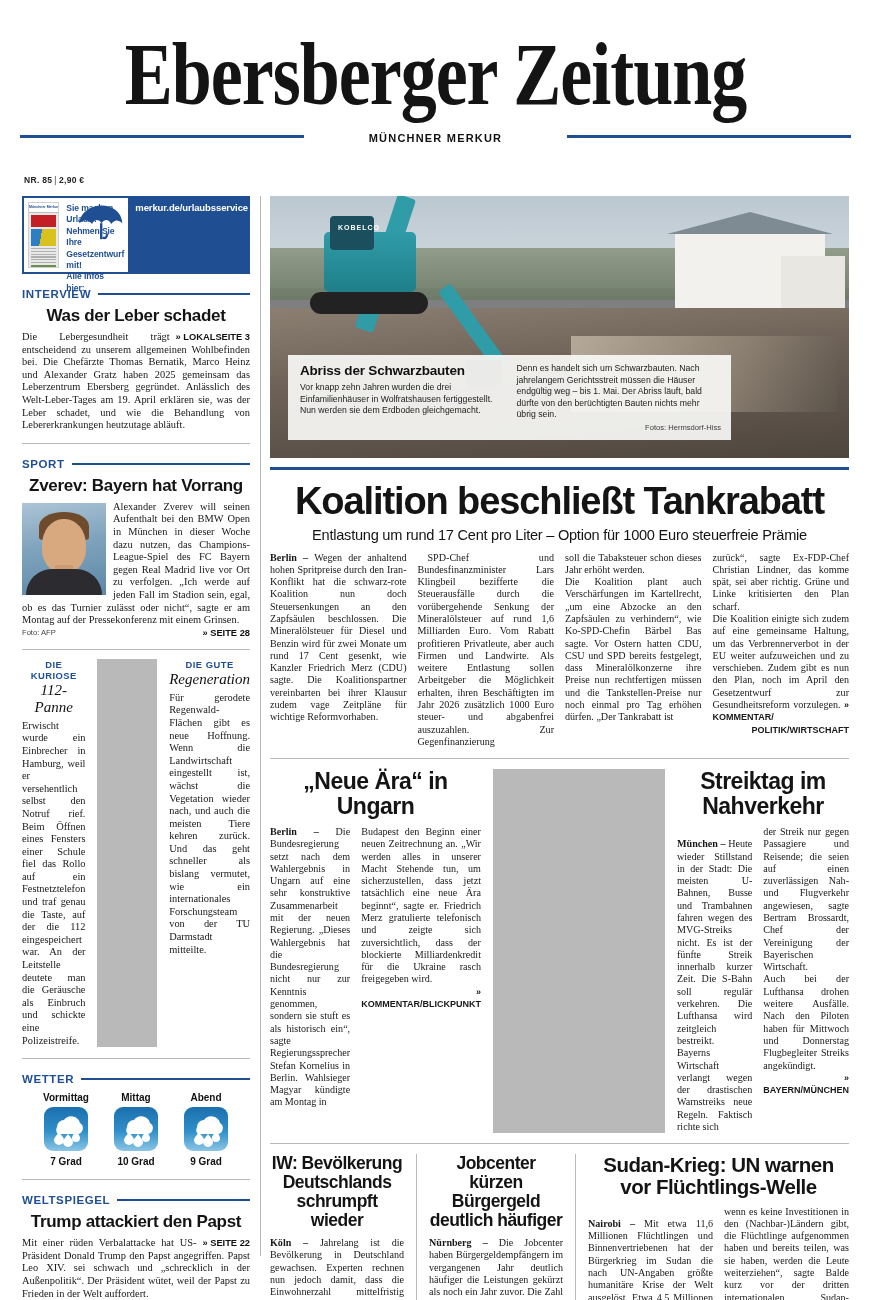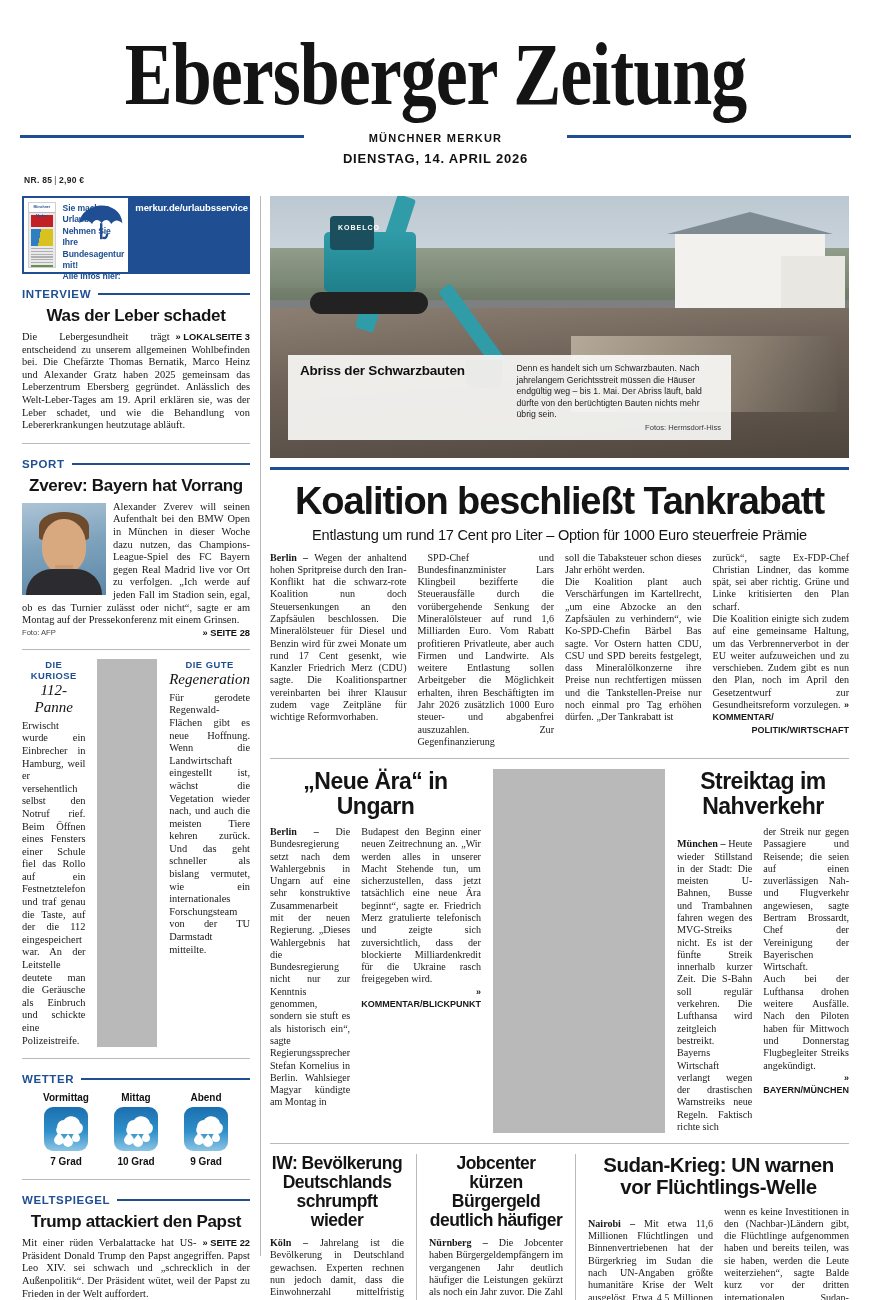--- a/index.html
+++ b/index.html
@@ -230,21 +230,20 @@
   <div class="masthead">
     <div class="masthead-title">Ebersberger Zeitung</div>
   </div>
 
   <div style="position:relative;margin-top:28px;">
     <div class="masthead-rule-left"></div>
     <div class="masthead-rule-right"></div>
     <div style="text-align:center;">
       <span class="masthead-merkur">MÜNCHNER MERKUR</span>
     </div>
-    <div class="masthead-date">DIENSTAG, 14. APRIL 2026</div>
   </div>
 
   <div class="masthead-issue">
     <span>NR. 85</span><span class="divider">|</span><span>2,90 €</span>
   </div>
 
   <div class="body-grid">
     <div class="vrule"></div>
 
     <div class="col-left">
@@ -261,21 +260,21 @@
               <i></i>
               <i></i>
               <i></i>
             </div>
           <div class="tb-green"></div>
         </div>
         <div class="promo-right">
           <div class="promo-top">
             <div class="promo-top-line">Sie machen Urlaub?</div>
             <div class="promo-top-line">Nehmen Sie Ihre</div>
-            <div class="promo-top-line">Bundesagentur mit!</div>
+            <div class="promo-top-line">Gesetzentwurf mit!</div>
             <div class="promo-top-line">Alle Infos hier:</div>
             <svg class="promo-umbrella" viewBox="0 0 60 50">
               <path d="M4 24 C6 8 22 2 32 2 C44 2 57 9 58 24 C52 19 48 20 44 25 C41 19 36 18 32 24 C28 18 23 19 20 25 C15 19 10 19 4 24 Z" fill="#1f4f92"></path>
               <rect x="30" y="24" width="3" height="20" fill="#1f4f92"></rect>
               <path d="M33 42 q6 2 6 -5" stroke="#1f4f92" stroke-width="3" fill="none"></path>
             </svg>
           </div>
           <div class="promo-bar">merkur.de/urlaubsservice</div>
         </div>
       </div>
@@ -401,20 +400,21 @@
         <div class="lp-arm2"></div>
         <div class="lp-bucket"></div>
         <div class="lp-exc-body"></div>
         <div class="lp-exc-cab"></div>
         <div class="lp-track"></div>
         <div class="lp-logo">KOBELCO</div>
 
         <div class="caption-box">
           <div class="cap-left">
             <div class="cap-head">Abriss der Schwarzbauten</div>
+            <div class="cap-text">Vor knapp zehn Jahren wurden die drei Einfamilienhäuser in Wolfratshausen fertiggestellt. Nun werden sie dem Erdboden gleichgemacht.</div>
           </div>
           <div class="cap-right">
             <div class="cap-text">Denn es handelt sich um Schwarzbauten. Nach jahrelangem Gerichtsstreit müssen die Häuser endgültig weg – bis 1. Mai. Der Abriss läuft, bald dürfte von den berüchtigten Bauten nichts mehr übrig sein.</div>
             <div class="cap-credit">Fotos: Hermsdorf-Hiss</div>
           </div>
         </div>
       </div>
 
       <div class="blue-rule"></div>
 

